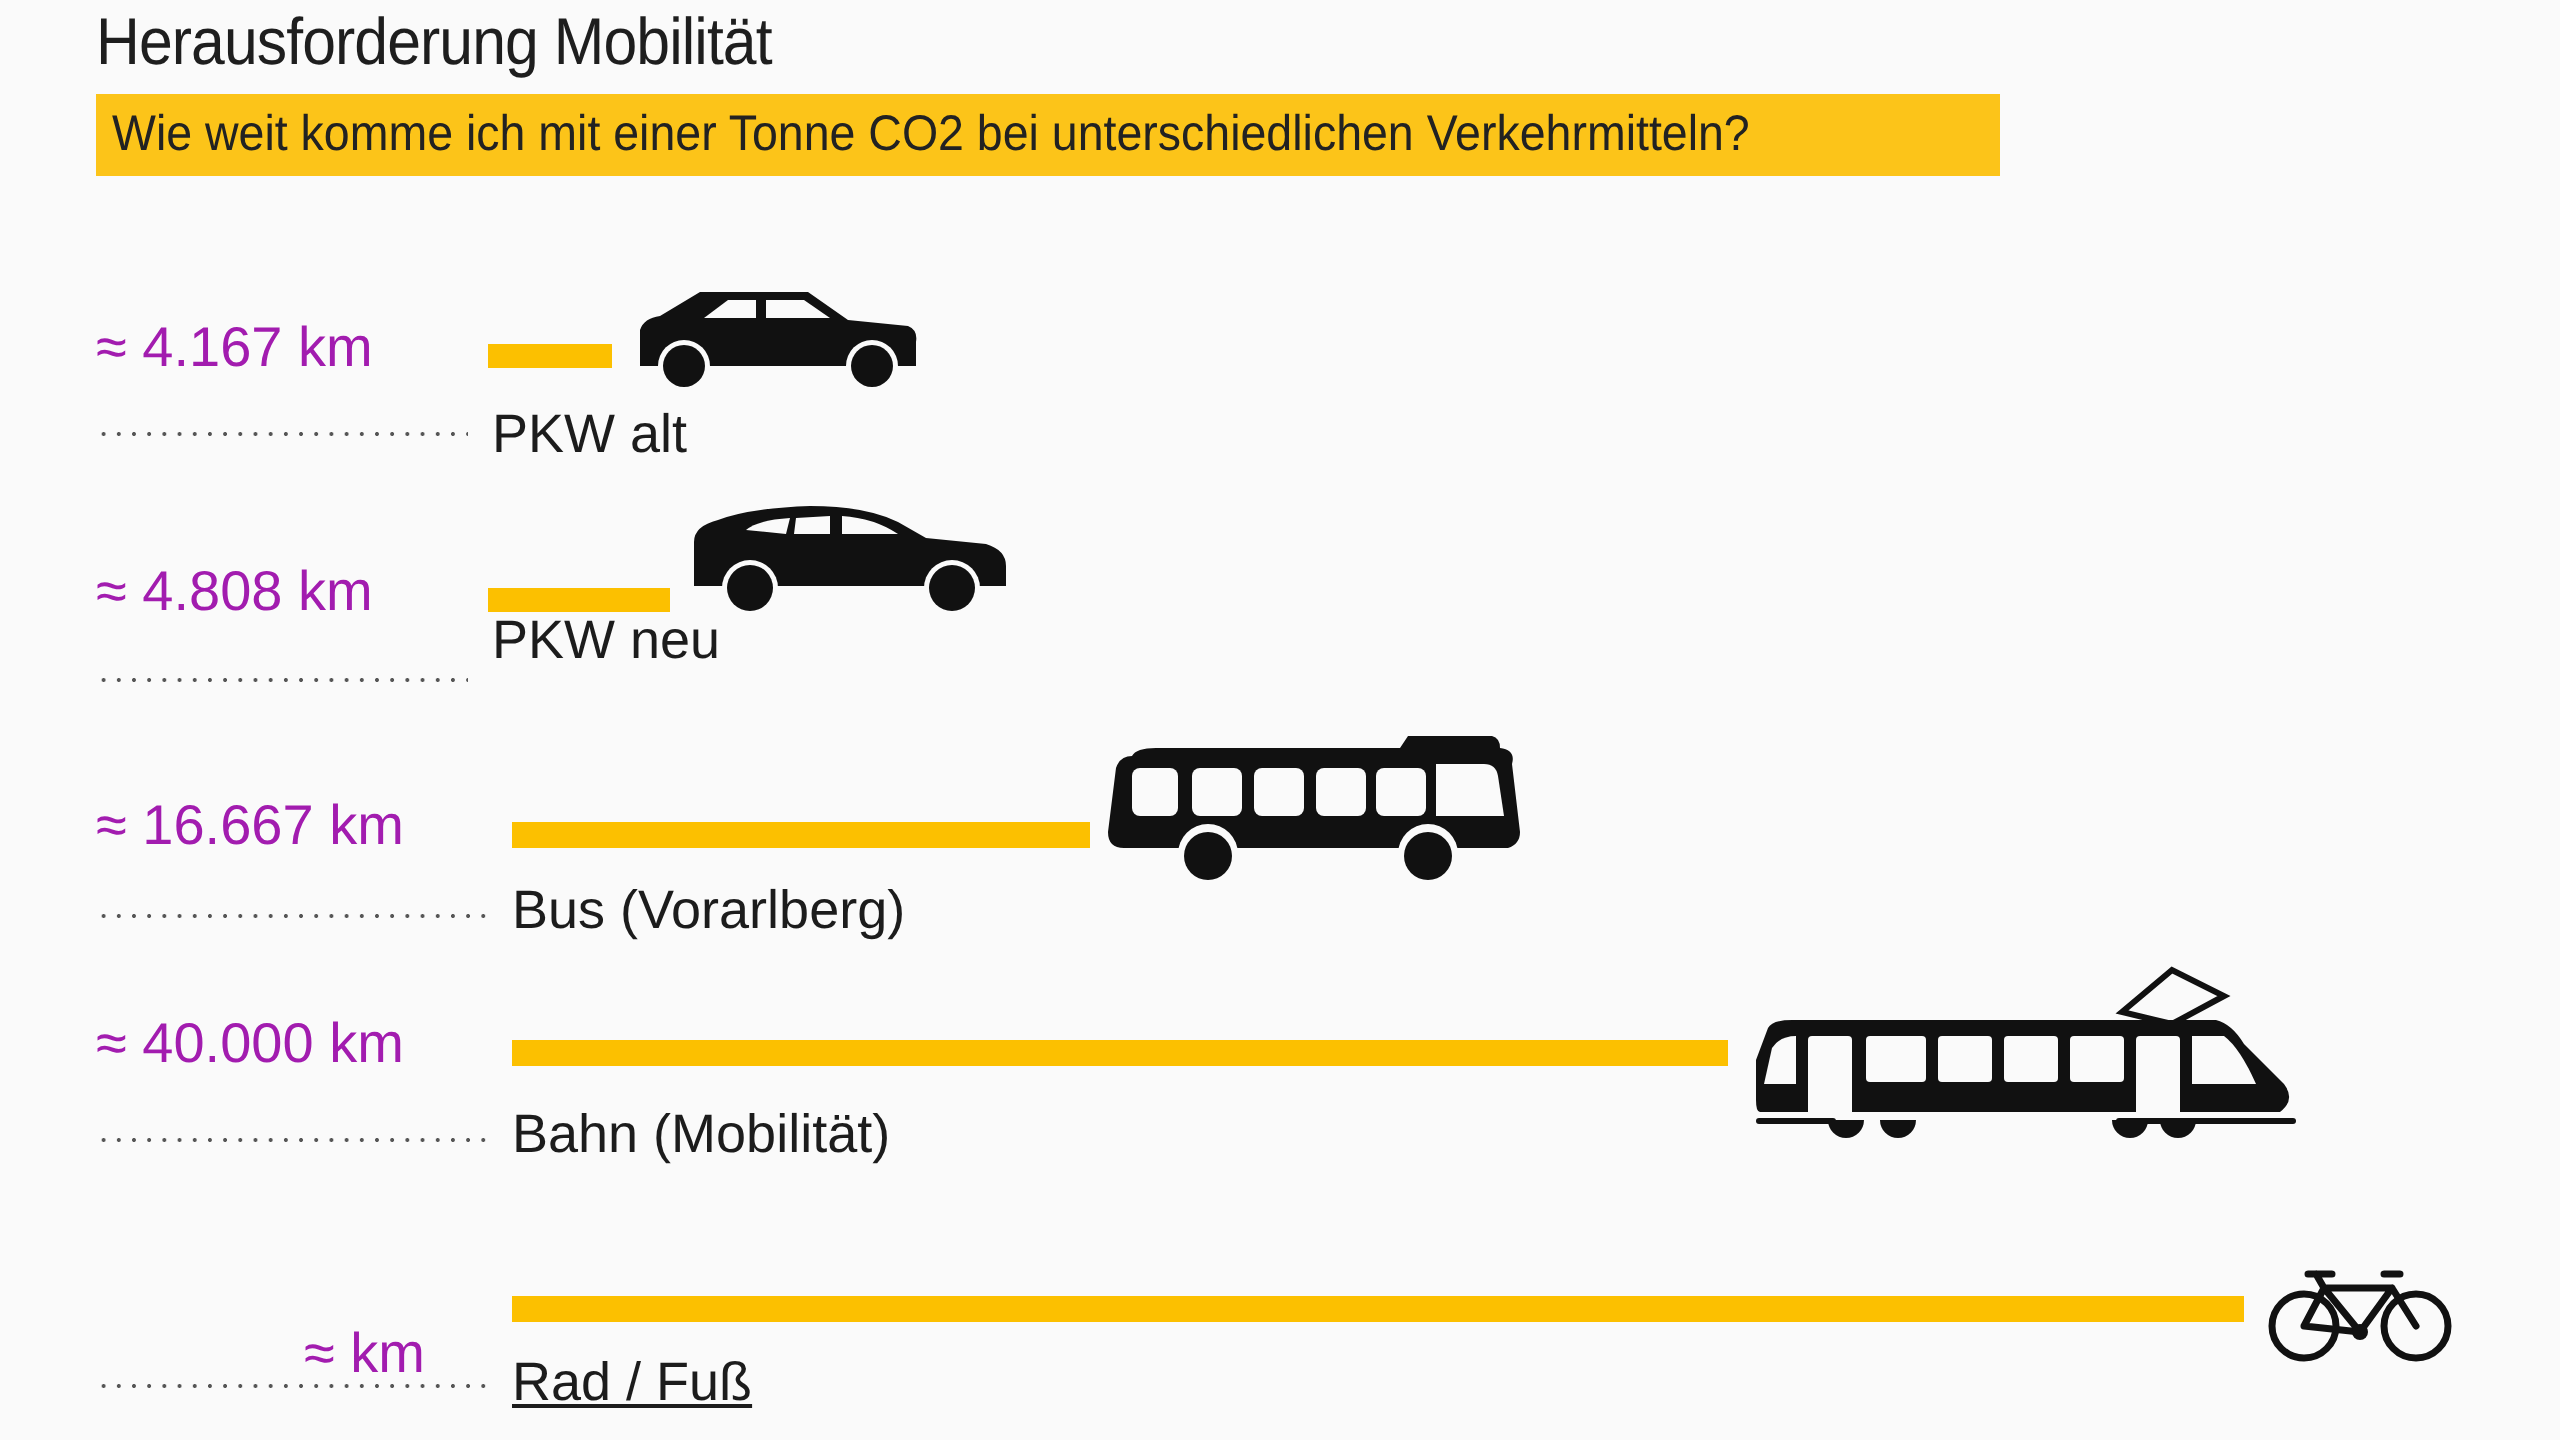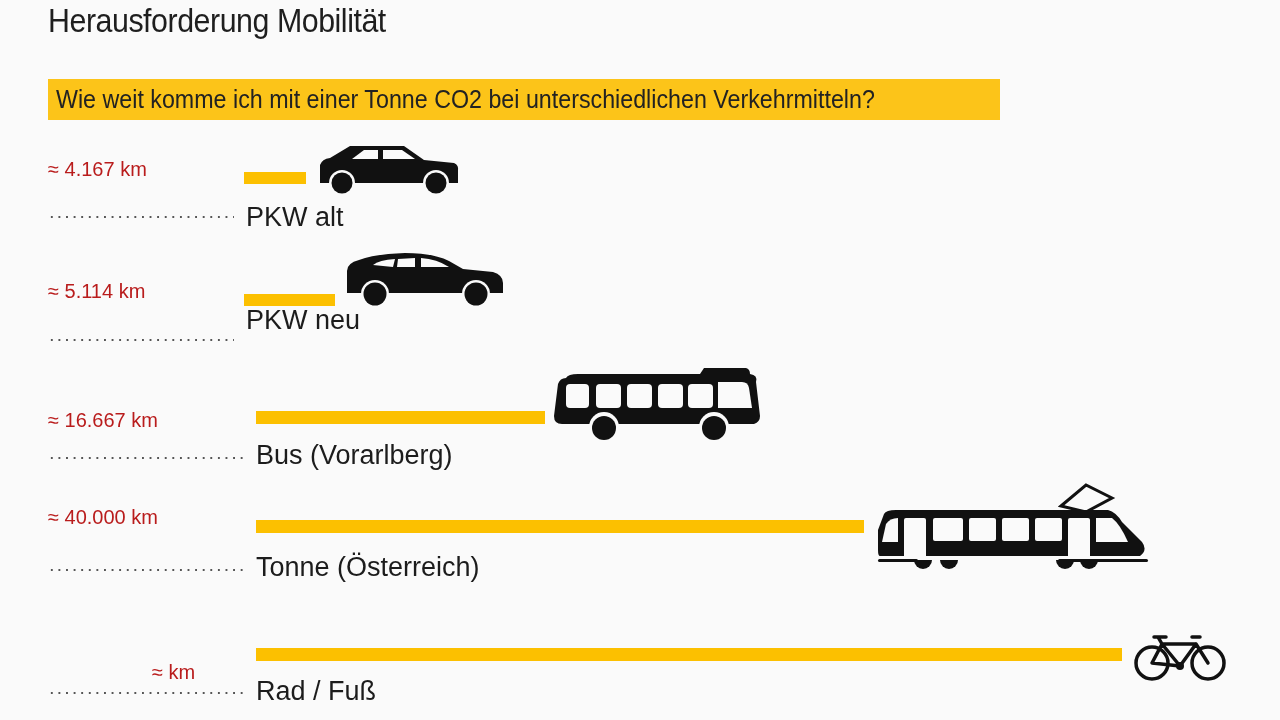--- a/index.html
+++ b/index.html
@@ -7,27 +7,27 @@
     width:1280px; height:720px; overflow:hidden;
     background:#fafafa; position:relative;
     font-family:"Liberation Sans", "DejaVu Sans", sans-serif; color:#1a1a1a;
   }
   .title {
     position:absolute; left:48px; top:2px;
     font-size:33px; font-weight:normal; letter-spacing:-0.5px; color:#1e1e1e;
     transform:scaleX(0.92); transform-origin:left top;
   }
   .subtitle {
-    position:absolute; left:48px; top:79px; height:41px; width:952px;
+    position:absolute; left:48px; top:47px; height:41px; width:952px;
     background:#fcc419; box-sizing:border-box; padding:6px 4px 0 8px;
     font-size:25px; color:#222; white-space:nowrap;
   }
   .subtitle span { display:inline-block; transform:scaleX(0.93); transform-origin:left top; }
   .value {
-    position:absolute; font-size:20px; color:#b91c1c; white-space:nowrap;
+    position:absolute; font-size:28px; color:#a21caf; white-space:nowrap;
   }
   .dots {
     position:absolute; left:48px; height:2px;
     background-image:radial-gradient(circle, #555 0.9px, transparent 1.1px);
     background-size:7.6px 2px; background-repeat:repeat-x;
   }
   .label {
     position:absolute; font-size:27px; color:#1c1c1c; white-space:nowrap;
   }
   .bar { position:absolute; background:#fcc000; }
@@ -52,40 +52,40 @@
       <path d="M67,7 L86,7 L99,16 L67,16 Z" fill="#fafafa"></path>
       <circle cx="26" cy="40" r="13" fill="#fafafa"></circle>
         <circle cx="26" cy="40" r="10.5" fill="#111"></circle>
       <circle cx="120" cy="40" r="13" fill="#fafafa"></circle>
         <circle cx="120" cy="40" r="10.5" fill="#111"></circle>
     </svg>
   </div>
 </div>
 
 <div>
-  <div class="value" style="left:48px; top:280px;">≈ 5.114 km</div>
+  <div class="value" style="left:48px; top:280px;">≈ 4.808 km</div>
   <div class="bar" style="left:244px; top:294px; width:91px; height:12px;"></div>
   <div class="dots" style="top:339px; width:186px;"></div>
   <div class="label" style="left:246px; top:305px;">PKW neu</div>
   <div class="icon" style="left:345px; top:251px;">
     <svg width="160" height="58" viewBox="0 0 160 58">
       <path d="M2,20 Q2,12 14,9 Q30,3 60,2 Q88,2 104,10 L118,18 L148,21 Q158,24 158,32 L158,42 L2,42 Z" fill="#111"></path>
       <path d="M28,14 Q34,9 50,8 L48,16 Z" fill="#fafafa"></path>
       <path d="M53,8 L70,7 L70,16 L52,16 Z" fill="#fafafa"></path>
       <path d="M76,7 Q92,8 104,16 L76,16 Z" fill="#fafafa"></path>
       <circle cx="30" cy="43" r="14" fill="#fafafa"></circle>
         <circle cx="30" cy="43" r="11.5" fill="#111"></circle>
       <circle cx="131" cy="43" r="14" fill="#fafafa"></circle>
         <circle cx="131" cy="43" r="11.5" fill="#111"></circle>
     </svg>
   </div>
 </div>
 
 <div>
-  <div class="value" style="left:48px; top:397px;margin-top:12px;">≈ 16.667 km</div>
+  <div class="value" style="left:48px; top:397px;">≈ 16.667 km</div>
   <div class="bar" style="left:256px; top:411px; width:289px; height:13px;"></div>
   <div class="dots" style="top:457px; width:196px;"></div>
   <div class="label" style="left:256px; top:440px;">Bus (Vorarlberg)</div>
   <div class="icon" style="left:552px; top:366px;">
     <svg width="212" height="78" viewBox="0 0 212 78">
       <path d="M14,12 Q16,8 26,8 L148,8 L152,2 L194,2 Q198,3 198,8 Q206,9 204,16 L208,50 Q208,56 202,58 L10,58 Q2,58 2,50 L6,18 Q8,12 14,12 Z" fill="#111"></path>
       <rect x="14" y="18" width="23" height="24" rx="4" fill="#fafafa"></rect>
       <rect x="44" y="18" width="25" height="24" rx="4" fill="#fafafa"></rect>
       <rect x="75" y="18" width="25" height="24" rx="4" fill="#fafafa"></rect>
       <rect x="106" y="18" width="25" height="24" rx="4" fill="#fafafa"></rect>
@@ -96,21 +96,21 @@
       <circle cx="162" cy="61" r="15" fill="#fafafa"></circle>
         <circle cx="162" cy="62" r="12" fill="#111"></circle>
     </svg>
   </div>
 </div>
 
 <div>
   <div class="value" style="left:48px; top:506px;">≈ 40.000 km</div>
   <div class="bar" style="left:256px; top:520px; width:608px; height:13px;"></div>
   <div class="dots" style="top:569px; width:196px;"></div>
-  <div class="label" style="left:256px; top:552px;">Tonne (Österreich)</div>
+  <div class="label" style="left:256px; top:552px;">Bahn (Mobilität)</div>
   <div class="icon" style="left:876px; top:480px;">
     <svg width="275" height="92" viewBox="0 0 275 92">
       <path d="M185,26 L210,5 L236,18 L210,32 Z" fill="none" stroke="#111" stroke-width="3"></path>
       <path d="M8,34 Q10,30 20,30 L232,30 Q240,32 246,42 L266,62 Q272,70 264,76 L4,76 Q2,76 2,70 L2,50 Z" fill="#111"></path>
       <path d="M10,44 Q14,38 22,38 L22,62 L6,62 Z" fill="#fafafa"></path>
       <rect x="28" y="38" width="22" height="45" rx="2" fill="#fafafa"></rect>
       <rect x="57" y="38" width="30" height="23" rx="2" fill="#fafafa"></rect>
       <rect x="93" y="38" width="27" height="23" rx="2" fill="#fafafa"></rect>
       <rect x="126" y="38" width="27" height="23" rx="2" fill="#fafafa"></rect>
       <rect x="159" y="38" width="27" height="23" rx="2" fill="#fafafa"></rect>
@@ -123,21 +123,21 @@
       <path d="M180,80 A9,9 0 0 0 198,80 Z" fill="#111"></path>
       <path d="M204,80 A9,9 0 0 0 222,80 Z" fill="#111"></path>
     </svg>
   </div>
 </div>
 
 <div>
   <div class="value" style="left:152px; top:661px;">≈ km</div>
   <div class="bar" style="left:256px; top:648px; width:866px; height:13px;"></div>
   <div class="dots" style="top:692px; width:196px;"></div>
-  <div class="label" style="left:256px; top:676px;">Rad / Fuß</div>
+  <div class="label" style="left:256px; top:676px;text-decoration:underline;">Rad / Fuß</div>
   <div class="icon" style="left:1132px; top:633px;">
     <svg width="96" height="50" viewBox="0 0 96 50">
       <circle cx="20" cy="30" r="16" fill="none" stroke="#111" stroke-width="3.5"></circle>
       <circle cx="76" cy="30" r="16" fill="none" stroke="#111" stroke-width="3.5"></circle>
       <path d="M20,30 L30,11 L64,11 L48,33 Z M30,11 L48,33 M64,11 L76,30 M60,4 L68,4 M30,11 L26,4 M22,4 L34,4" fill="none" stroke="#111" stroke-width="3.5" stroke-linejoin="round" stroke-linecap="round"></path>
       <circle cx="48" cy="33" r="4" fill="#111"></circle>
     </svg>
   </div>
 </div>
 

